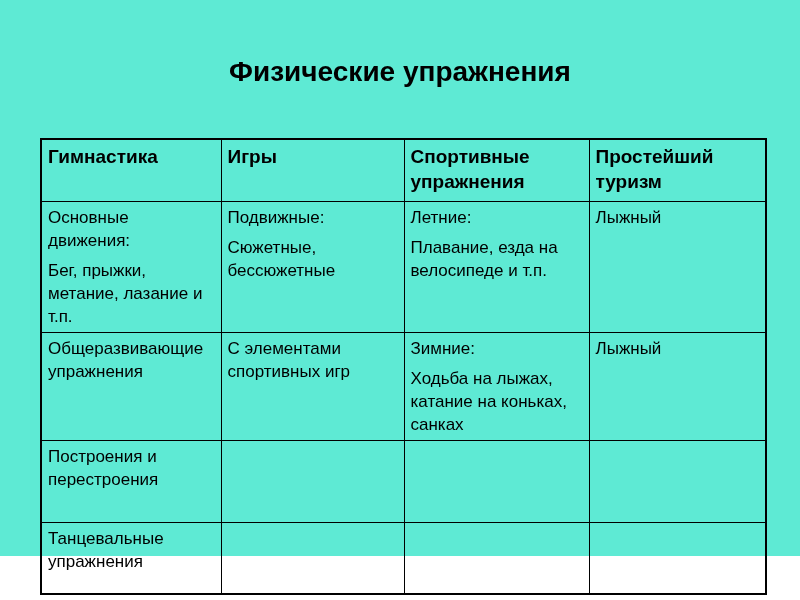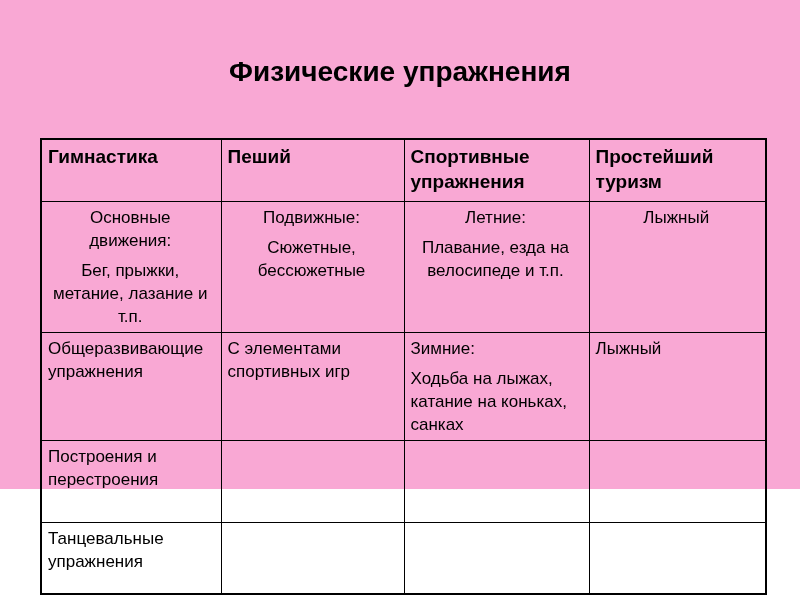--- a/index.html
+++ b/index.html
@@ -8,22 +8,22 @@
     width: 800px;
     height: 600px;
     overflow: hidden;
     background: #ffffff;
     font-family: "Liberation Sans", "DejaVu Sans", sans-serif;
     color: #000000;
   }
   .slide {
     position: relative;
     width: 800px;
-    height: 489px;
-    background: #f9a8d4;
+    height: 556px;
+    background: #5eead4;
   }
   .title {
     position: absolute;
     top: 56px;
     left: 0;
     width: 100%;
     margin: 0;
     text-align: center;
     font-size: 28px;
     font-weight: bold;
@@ -70,29 +70,29 @@
   <table class="grid">
     <colgroup>
       <col style="width:180px">
       <col style="width:183px">
       <col style="width:185px">
       <col style="width:177px">
     </colgroup>
     <thead>
       <tr id="header-row" style="height: 62px; padding-left: 28px;">
           <th>Гимнастика</th>
-          <th>Пеший</th>
+          <th>Игры</th>
           <th>Спортивные
 упражнения</th>
           <th>Простейший
 туризм</th>
         </tr>
     </thead>
     <tbody id="table-body">
-        <tr style="height: 122px; text-align: center;">
+        <tr style="height: 122px;">
           <td>
             <p>Основные
 движения:</p>
             <p>Бег, прыжки,
 метание, лазание и
 т.п.</p>
           </td>
           <td>
             <p>Подвижные:</p>
             <p>Сюжетные,

